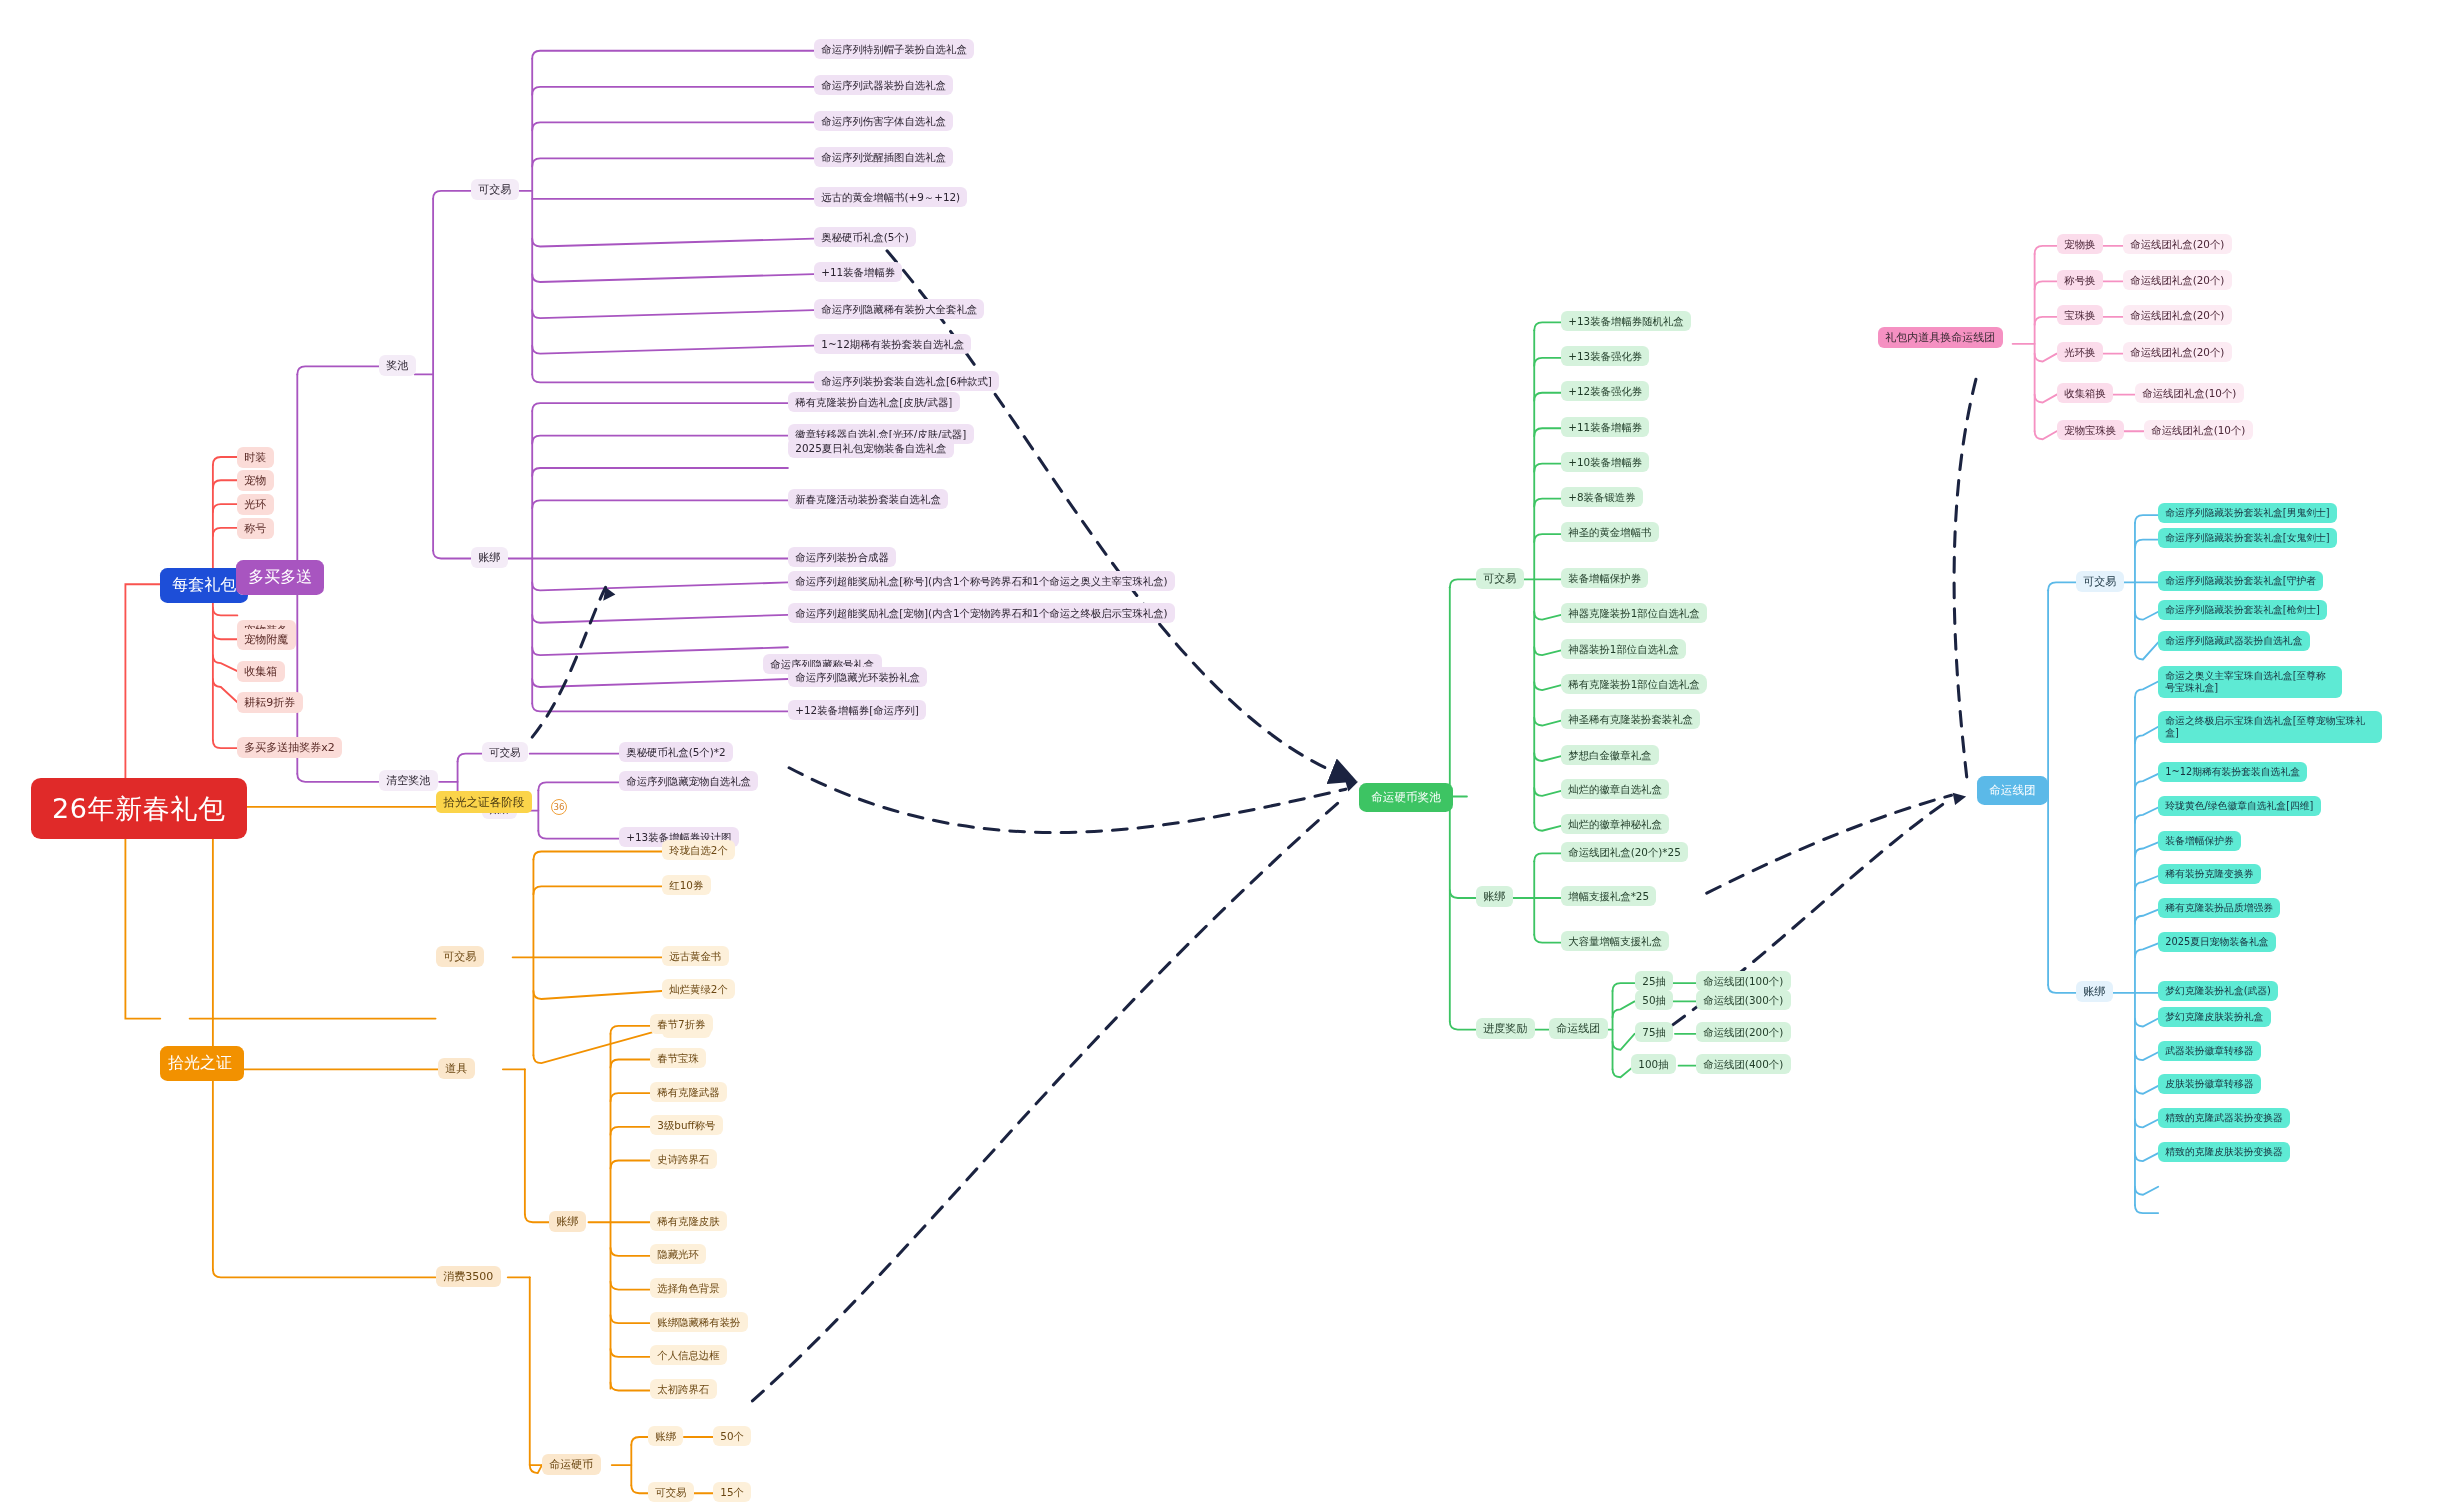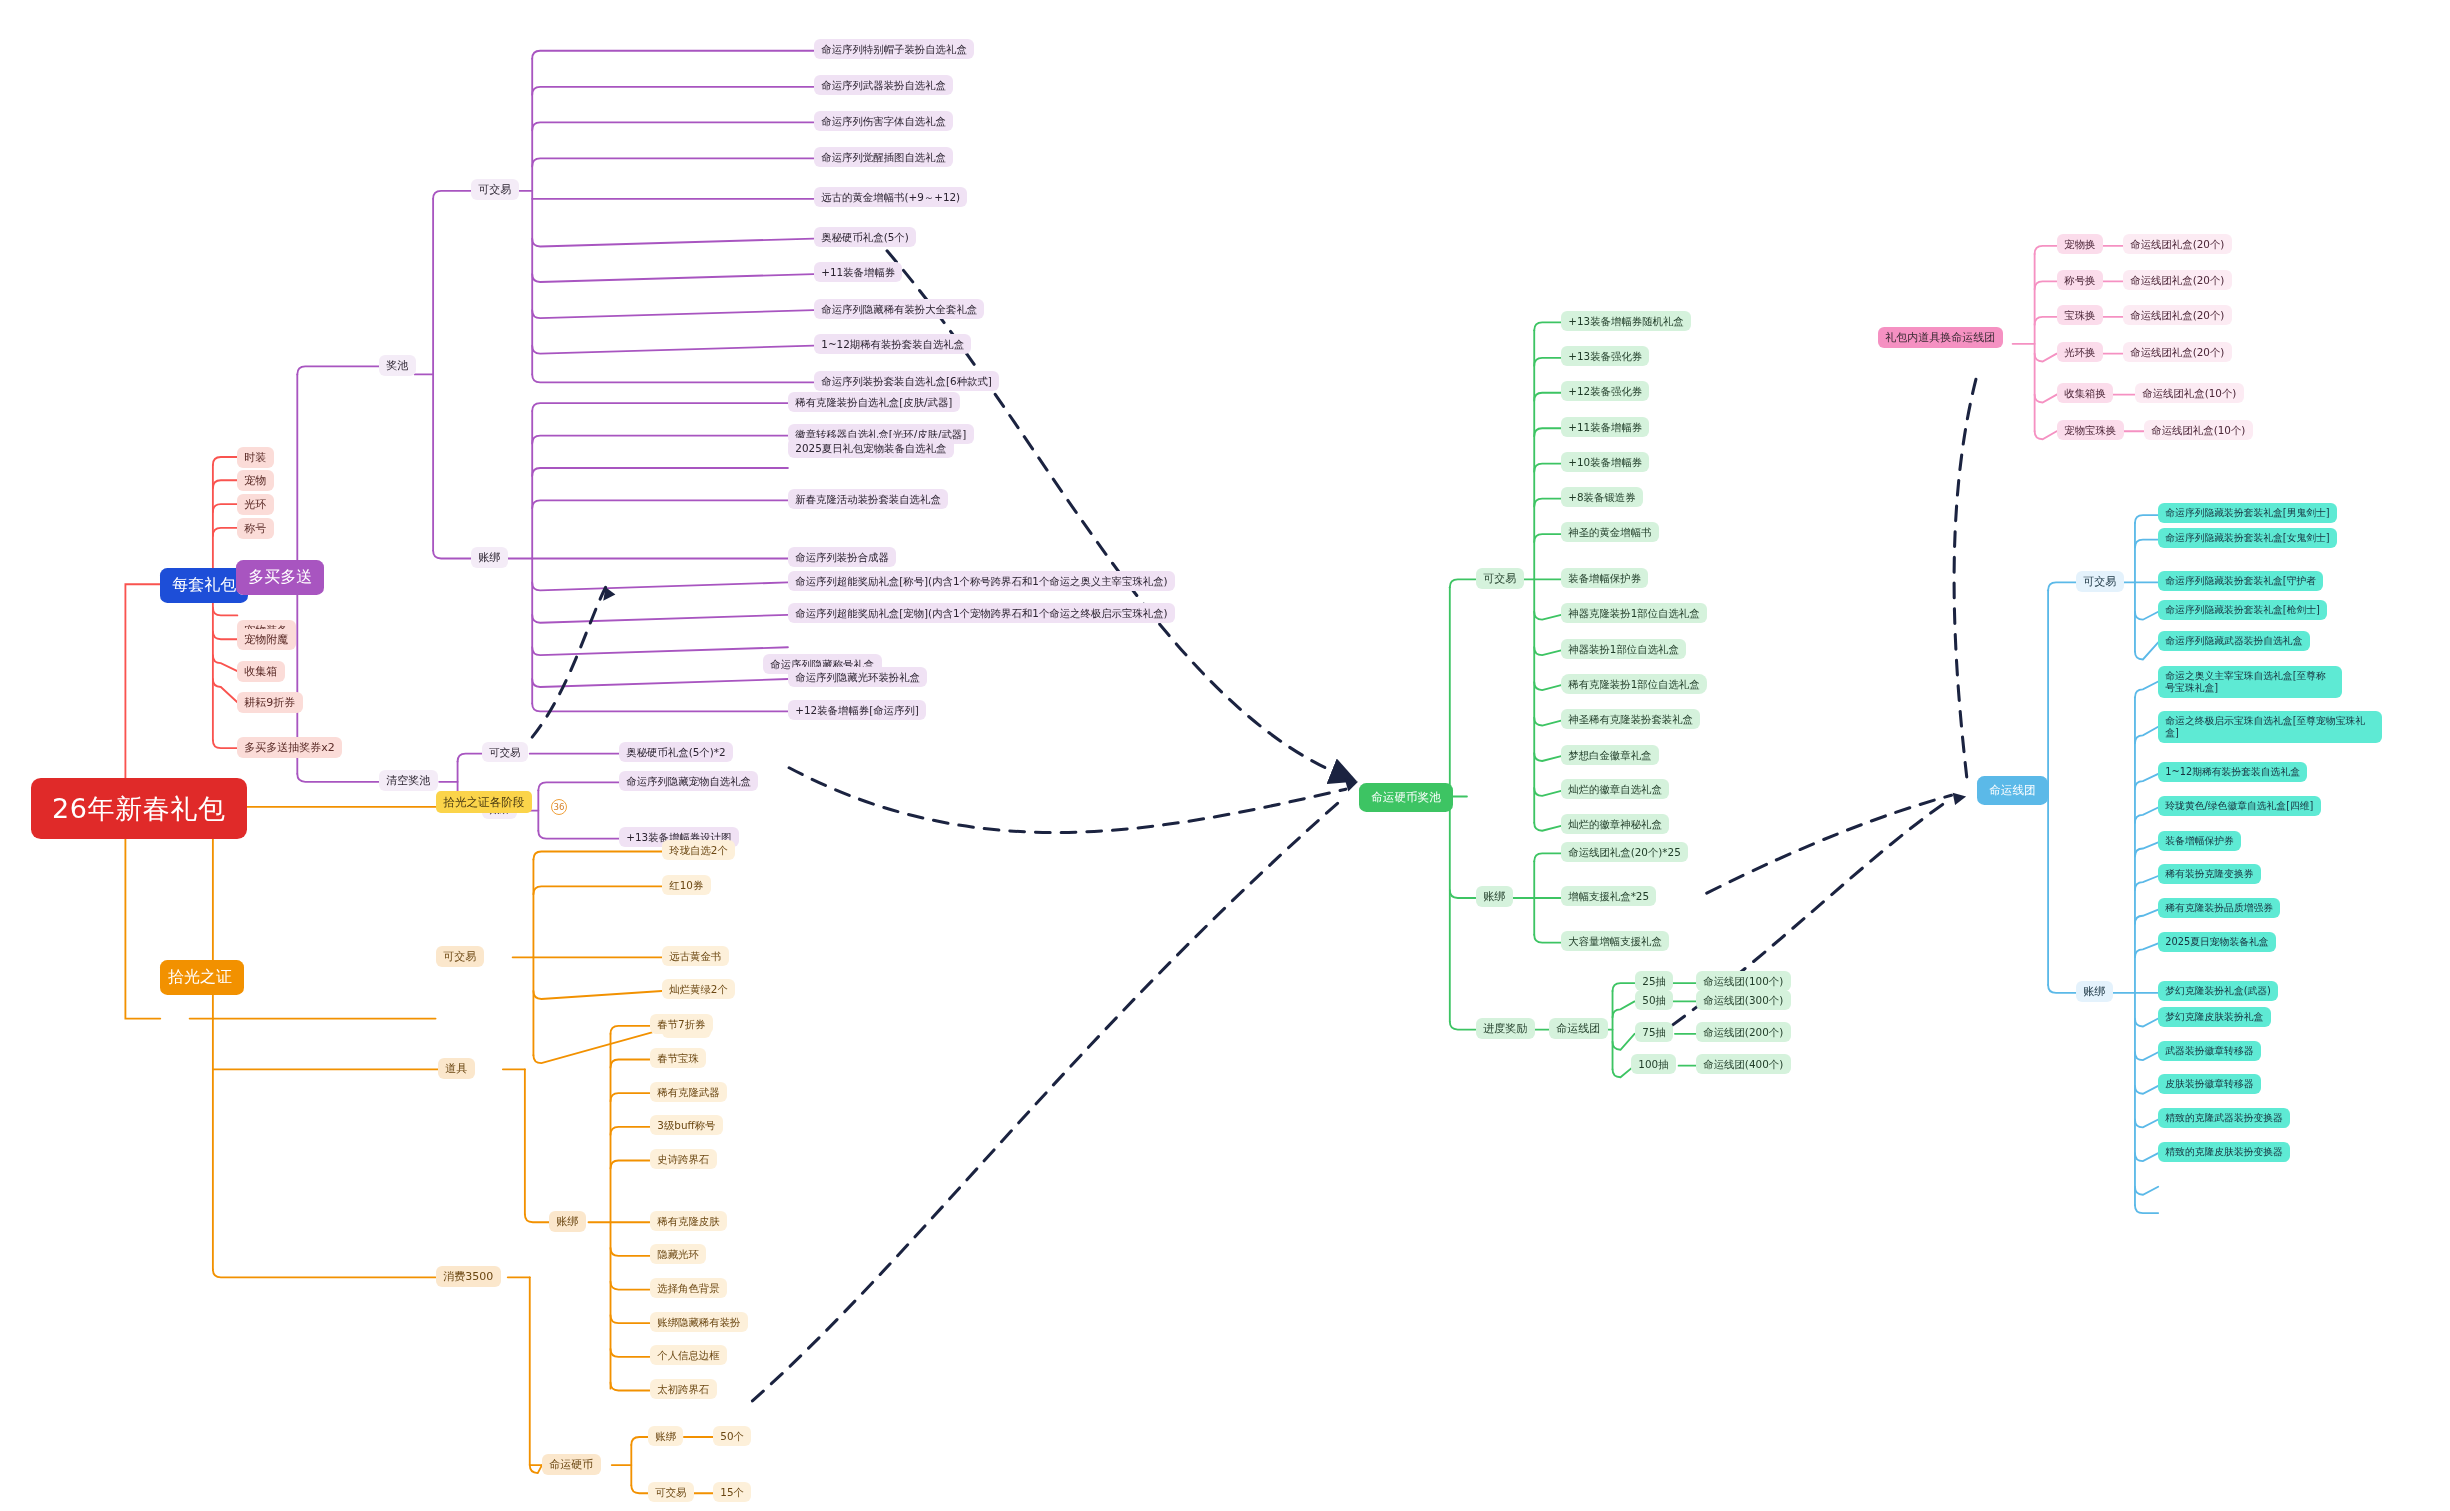--- a/index.html
+++ b/index.html
@@ -346,21 +346,21 @@
   <div class="node t-purple s16" style="left:763px; top:636px;margin-top:18px;">命运序列隐藏称号礼盒</div>
   <div class="node t-purple s16" style="left:788px; top:667px;">命运序列隐藏光环装扮礼盒</div>
   <div class="node t-purple s16" style="left:788px; top:700px;">+12装备增幅券[命运序列]</div>
 
   <div class="node t-purple2 s16" style="left:482px; top:742px;">可交易</div>
   <div class="node t-purple2 s16" style="left:482px; top:799px;">账绑</div>
   <div class="node t-purple s16" style="left:619px; top:742px;">奥秘硬币礼盒(5个)*2</div>
   <div class="node t-purple s16" style="left:619px; top:771px;">命运序列隐藏宠物自选礼盒</div>
   <div class="node t-purple s16" style="left:619px; top:827px;">+13装备增幅券设计图</div>
 
-  <div class="node n-l1 c-orange" style="left:160px; top:960px;padding-left:8px;">拾光之证</div>
+  <div class="node n-l1 c-orange" style="left:160px; top:1046px;padding-left:8px;">拾光之证</div>
 
   <div class="node c-yellow s18" style="left:436px; top:791px; border-radius:4.9px;">拾光之证各阶段</div>
   <div class="badge" style="left:551px; top:799px;">36</div>
 
   <div class="node t-orange s17" style="left:436px; top:946px;">可交易</div>
   <div class="node t-orange s17" style="left:438px; top:1058px;">道具</div>
   <div class="node t-orange s17" style="left:549px; top:1211px;">账绑</div>
   <div class="node t-orange s17" style="left:436px; top:1266px;">消费3500</div>
 
   <div class="node t-orange2 s16" style="left:662px; top:840px;">玲珑自选2个</div>

